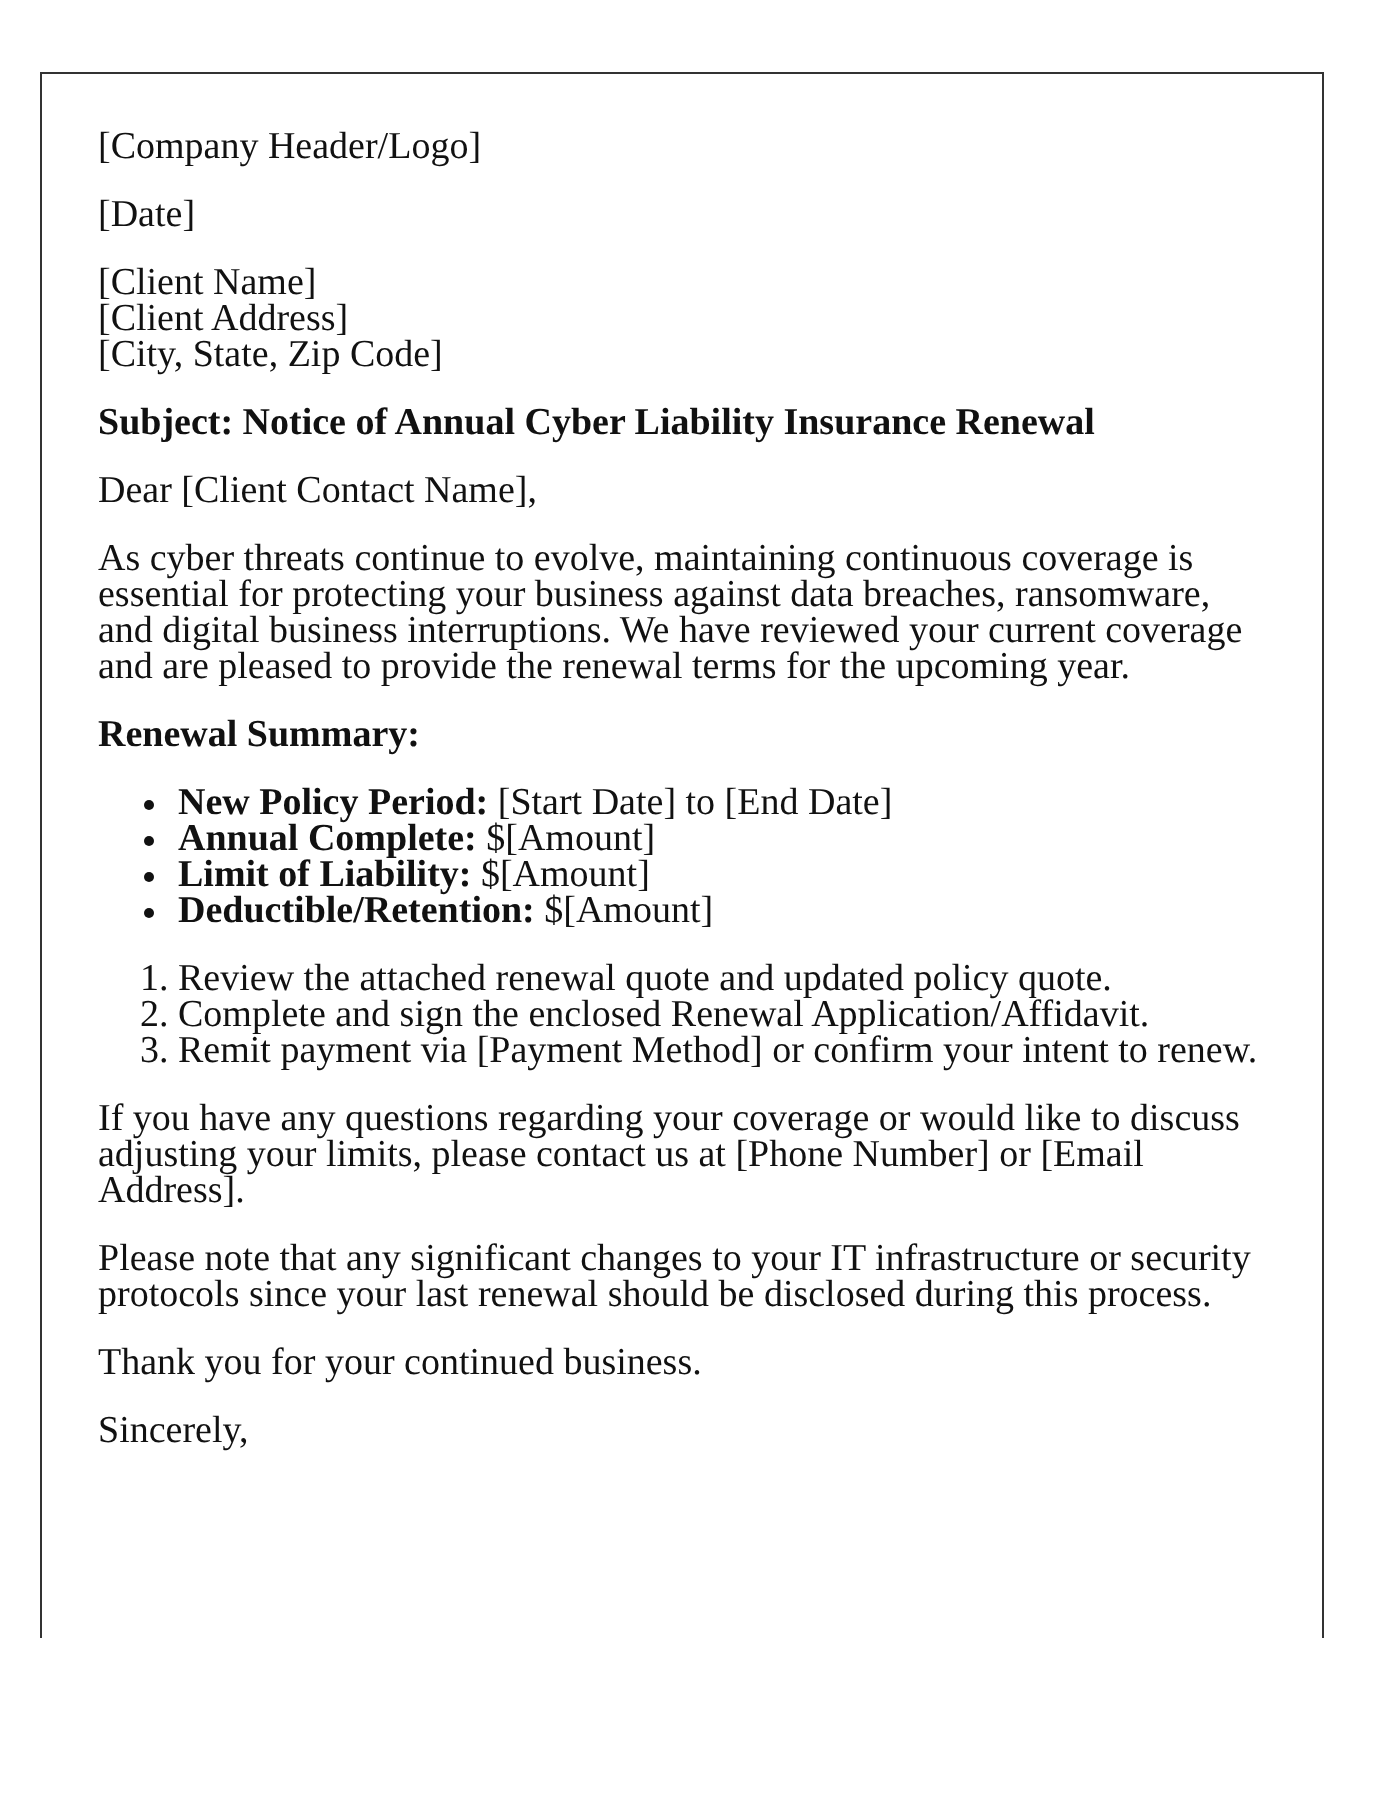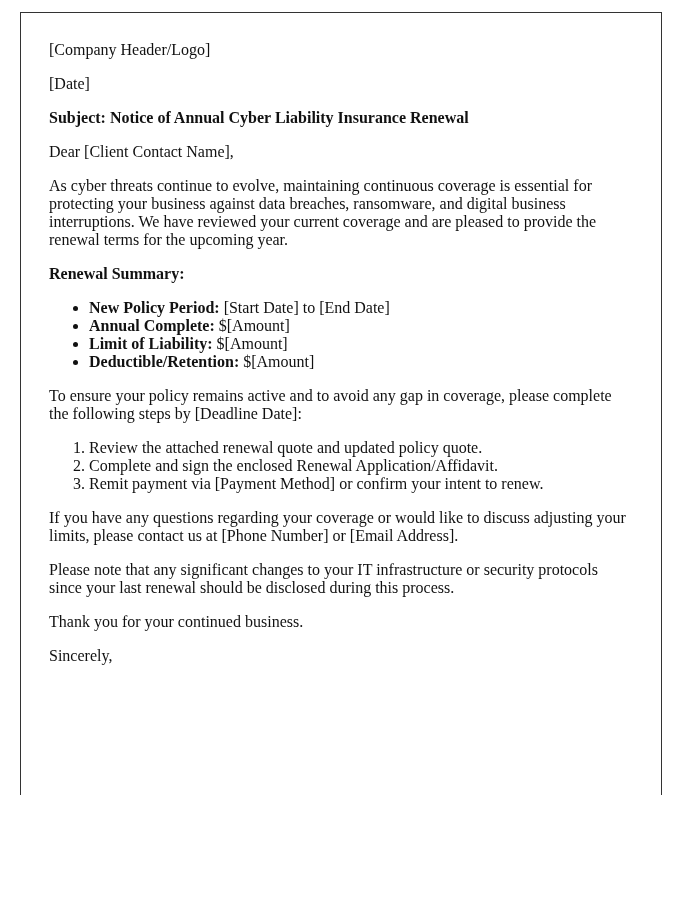--- a/index.html
+++ b/index.html
@@ -6,60 +6,64 @@
     margin: 0;
     padding: 0;
     background: #ffffff;
     width: 700px;
     height: 900px;
     overflow: hidden;
   }
   .page {
     position: absolute;
     left: 20px;
-    top: 12px;
+    top: 36px;
     width: 583px;
     height: 770px;
     padding: 12px 29px 0 28px;
     border: 1px solid #333333;
     border-bottom: none;
     overflow: hidden;
     font-family: "Liberation Serif", "DejaVu Serif", serif;
-    font-size: 16px;
+    font-size: 19px;
     line-height: 18px;
     color: #111111;
     box-sizing: content-box;
   }
   p {
     margin: 16px 0 16px 0;
   }
   .bold { font-weight: bold; }
   ul, ol {
     margin: 16px 0;
     padding-left: 40px;
   }
   li { margin: 0; }
 </style>
 </head>
 <body>
 
 <div class="page">
   <p>[Company Header/Logo]</p>
   <p>[Date]</p>
+  <p>
+    <span>[Client Name]</span><br>
+    <span>[Client Address]</span><br>
+    <span>[City, State, Zip Code]</span>
+  </p>
   <p class="bold">Subject: Notice of Annual Cyber Liability Insurance Renewal</p>
   <p>Dear [Client Contact Name],</p>
   <p>As cyber threats continue to evolve, maintaining continuous coverage is essential for protecting your business against data breaches, ransomware, and digital business interruptions. We have reviewed your current coverage and are pleased to provide the renewal terms for the upcoming year.</p>
   <p class="bold">Renewal Summary:</p>
   <ul>
     <li><span class="bold">New Policy Period:</span><span> [Start Date] to [End Date]</span></li>
     <li><span class="bold">Annual Complete:</span><span> $[Amount]</span></li>
     <li><span class="bold">Limit of Liability:</span><span> $[Amount]</span></li>
     <li><span class="bold">Deductible/Retention:</span><span> $[Amount]</span></li>
   </ul>
-  <p>To ensure your policy remains active and to avoid any gap in coverage, please complete the following steps by [Deadline Date]:</p>
   <ol>
     <li>Review the attached renewal quote and updated policy quote.</li>
     <li>Complete and sign the enclosed Renewal Application/Affidavit.</li>
     <li>Remit payment via [Payment Method] or confirm your intent to renew.</li>
   </ol>
   <p>If you have any questions regarding your coverage or would like to discuss adjusting your limits, please contact us at [Phone Number] or [Email Address].</p>
   <p>Please note that any significant changes to your IT infrastructure or security protocols since your last renewal should be disclosed during this process.</p>
   <p>Thank you for your continued business.</p>
   <p>Sincerely,</p>
 </div>

